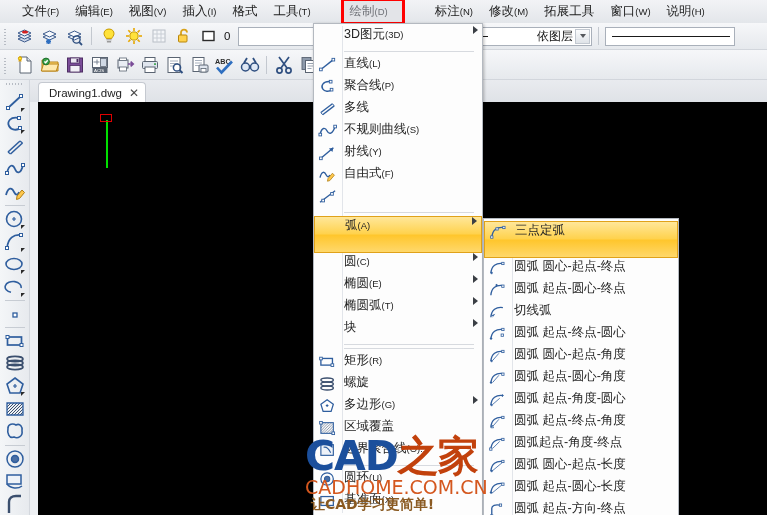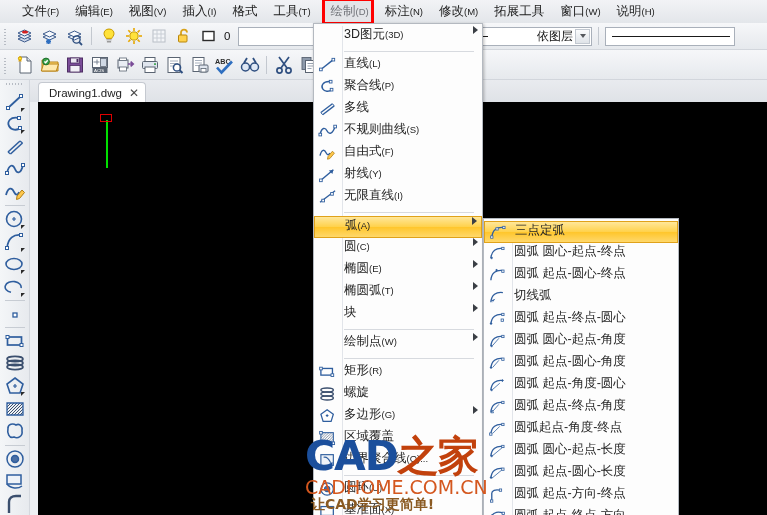--- a/index.html
+++ b/index.html
@@ -32,22 +32,22 @@
     cursor: default;
     position: relative;
   }
   .menubar .mi .mn { font-size: 9.5px; }
   .menubar .mi.redbox {
     outline: 3px solid #ff0000;
     outline-offset: 0px;
     background: #e3e4e8;
     color: #6e7076;
     box-shadow: 0 0 0 3px #ff0000;
-    margin: 0 6px;
-    padding: 2px 2px 2px 6px;
+    margin: 0 25px;
+    padding: 2px 14px 2px 6px;
   }
 
   
   .tbrow {
     position: absolute; left: 0;
     width: 767px; height: 27px;
     background: linear-gradient(#f6f7f9, #e6e9ed);
     display: flex; align-items: center;
     border-bottom: 1px solid #d2d6dc;
   }
@@ -165,21 +165,21 @@
   }
   .dditem .lbl { flex: 1; padding-left: 2px; }
   .dditem .lbl .mn { font-size: 9.5px; }
   .dditem .arrow {
     width: 14px; display: flex; align-items: center; justify-content: center;
   }
   .tri-r { width: 0;height: 0;border-top: 4px solid transparent;border-bottom: 4px solid transparent;border-left: 5px solid #3b3f45; }
   .dditem.hl {
     background: linear-gradient(#ffe79a,#ffd24d 48%,#ffc62c 52%,#ffd86b);
     border: 1px solid #e0a21a;
-    height: 22px;
+    height: 37px;
   }
   .ddsep { height: 1px; background: #d7dadf; margin: 3px 8px 3px 30px; }
   .ddrail {
     position: absolute; left: 28px; top: 2px; bottom: 2px;
     width: 1px; background: #e2e5ea;
   }
 
   
   .wm {
     position: absolute; left: 305px; top: 436px;
@@ -656,47 +656,46 @@
             <rect x="0.8" y="11.5" width="3" height="3" fill="#fff" stroke="#2f5e9e" stroke-width="1"></rect>
             <rect x="17.5" y="2.5" width="3" height="3" fill="#fff" stroke="#2f5e9e" stroke-width="1"></rect>
           </svg>
         </span>
         <span class="lbl">不规则曲线<span class="mn">(S)</span></span>
         <span class="arrow"></span>
       </div>
       <div class="dditem">
         <span class="ic">
           <svg width="20" height="16" viewBox="0 0 22 18">
-            <path d="M2 12 C4 4 7 5 9 9 C10.5 12 12 11 13 9" stroke="#2f5e9e" stroke-width="1.6" fill="none"></path>
-            <path d="M11 13 L16 7 l2.2 2.2 L13 15.3 L10.4 16 Z" fill="#ffc84d" stroke="#b07f17" stroke-width=".9"></path>
-          </svg>
-        </span>
-        <span class="lbl">自由式<span class="mn">(F)</span></span>
-        <span class="arrow"></span>
-      </div>
-      <div class="dditem">
-        <span class="ic">
-          <svg width="20" height="16" viewBox="0 0 22 18">
             <path d="M3 15 L17 3" stroke="#2f5e9e" stroke-width="1.6"></path>
             <path d="M17 3 l-5 1 l4 4 Z" fill="#2f5e9e"></path>
             <rect x="1.5" y="13.5" width="3" height="3" fill="#fff" stroke="#2f5e9e" stroke-width="1"></rect>
           </svg>
         </span>
         <span class="lbl">射线<span class="mn">(Y)</span></span>
         <span class="arrow"></span>
       </div>
       <div class="dditem">
         <span class="ic">
           <svg width="20" height="16" viewBox="0 0 22 18">
+            <path d="M2 12 C4 4 7 5 9 9 C10.5 12 12 11 13 9" stroke="#2f5e9e" stroke-width="1.6" fill="none"></path>
+            <path d="M11 13 L16 7 l2.2 2.2 L13 15.3 L10.4 16 Z" fill="#ffc84d" stroke="#b07f17" stroke-width=".9"></path>
+          </svg>
+        </span>
+        <span class="lbl">自由式<span class="mn">(F)</span></span>
+        <span class="arrow"></span>
+      </div>
+      <div class="dditem">
+        <span class="ic">
+          <svg width="20" height="16" viewBox="0 0 22 18">
             <path d="M2 15 L19 2" stroke="#2f5e9e" stroke-width="1.5"></path>
             <rect x="4" y="11.5" width="3" height="3" fill="#fff" stroke="#2f5e9e" stroke-width="1"></rect>
             <rect x="14" y="4" width="3" height="3" fill="#fff" stroke="#2f5e9e" stroke-width="1"></rect>
           </svg>
         </span>
-        <span class="lbl">无限直线<span class="mn">(I)</span></span>
         <span class="arrow"></span>
       </div>
       <div class="ddsep"></div>
       <div class="dditem hl">
         <span class="ic"></span>
         <span class="lbl">弧<span class="mn">(A)</span></span>
         <span class="arrow">
           <span class="tri-r"></span>
         </span>
       </div>
@@ -722,27 +721,20 @@
         </span>
       </div>
       <div class="dditem">
         <span class="ic"></span>
         <span class="lbl">块<span class="mn"></span></span>
         <span class="arrow">
           <span class="tri-r"></span>
         </span>
       </div>
       <div class="ddsep"></div>
-      <div class="dditem">
-        <span class="ic"></span>
-        <span class="lbl">绘制点<span class="mn">(W)</span></span>
-        <span class="arrow">
-          <span class="tri-r"></span>
-        </span>
-      </div>
       <div class="ddsep"></div>
       <div class="dditem">
         <span class="ic">
           <svg width="20" height="16" viewBox="0 0 22 18">
             <rect x="3" y="5" width="13" height="7.5" fill="none" stroke="#2f5e9e" stroke-width="1.5"></rect>
             <rect x="1.6" y="3.6" width="3" height="3" fill="#fff" stroke="#2f5e9e" stroke-width="1"></rect>
             <rect x="14.4" y="11" width="3" height="3" fill="#fff" stroke="#2f5e9e" stroke-width="1"></rect>
           </svg>
         </span>
         <span class="lbl">矩形<span class="mn">(R)</span></span>

